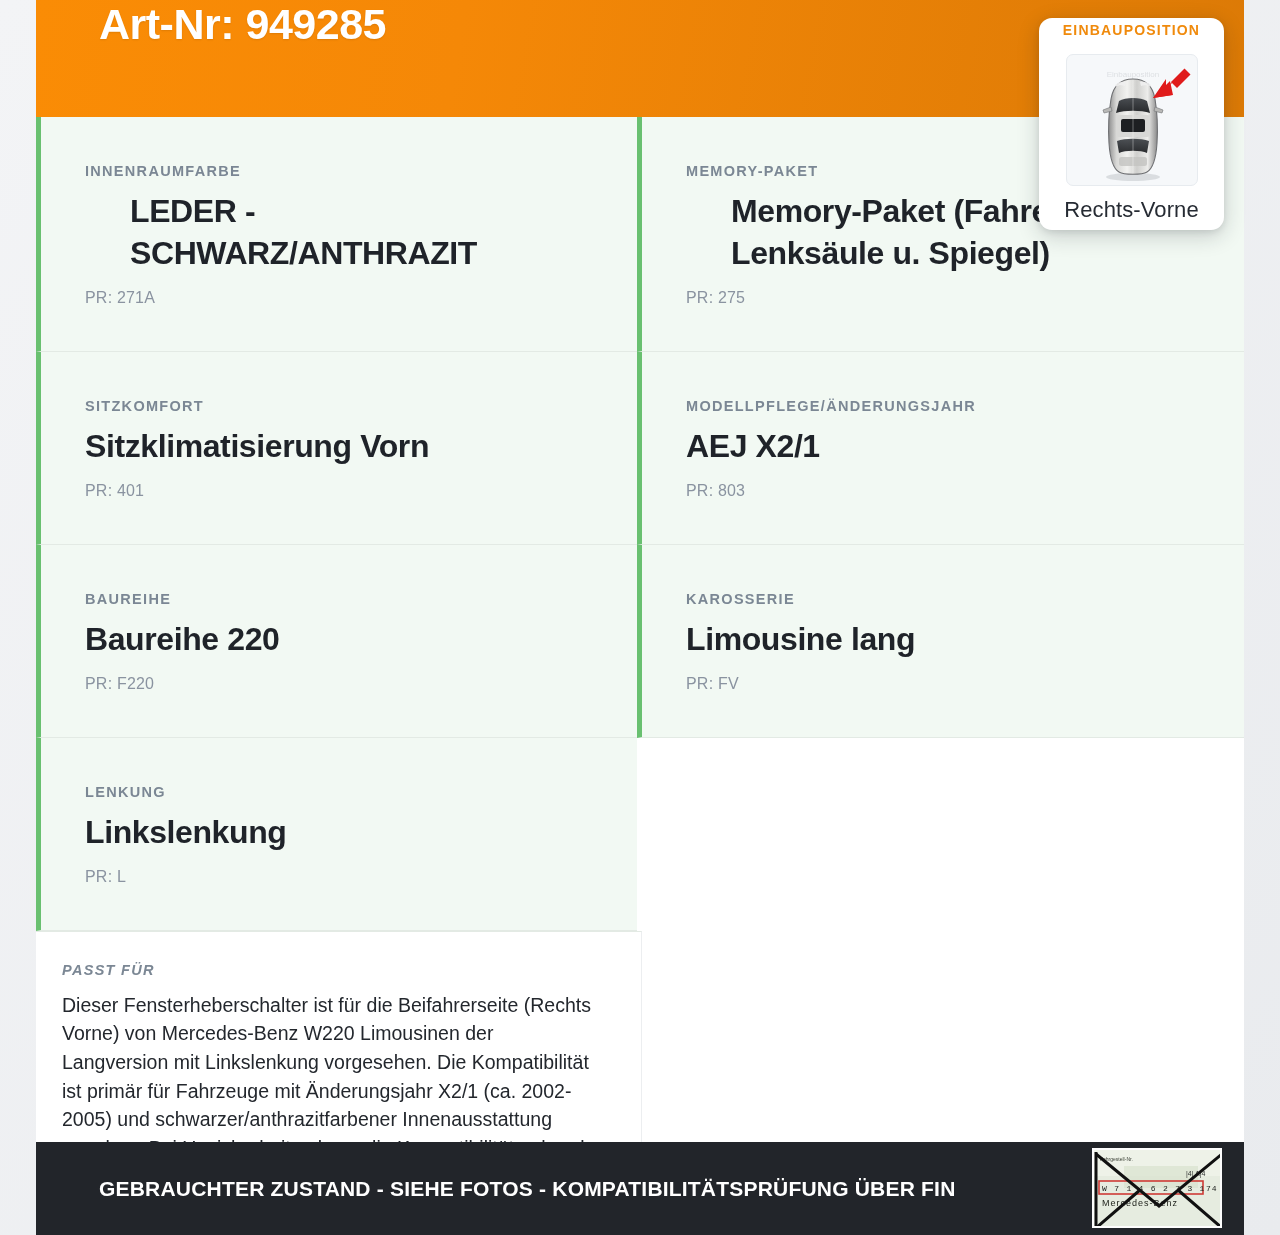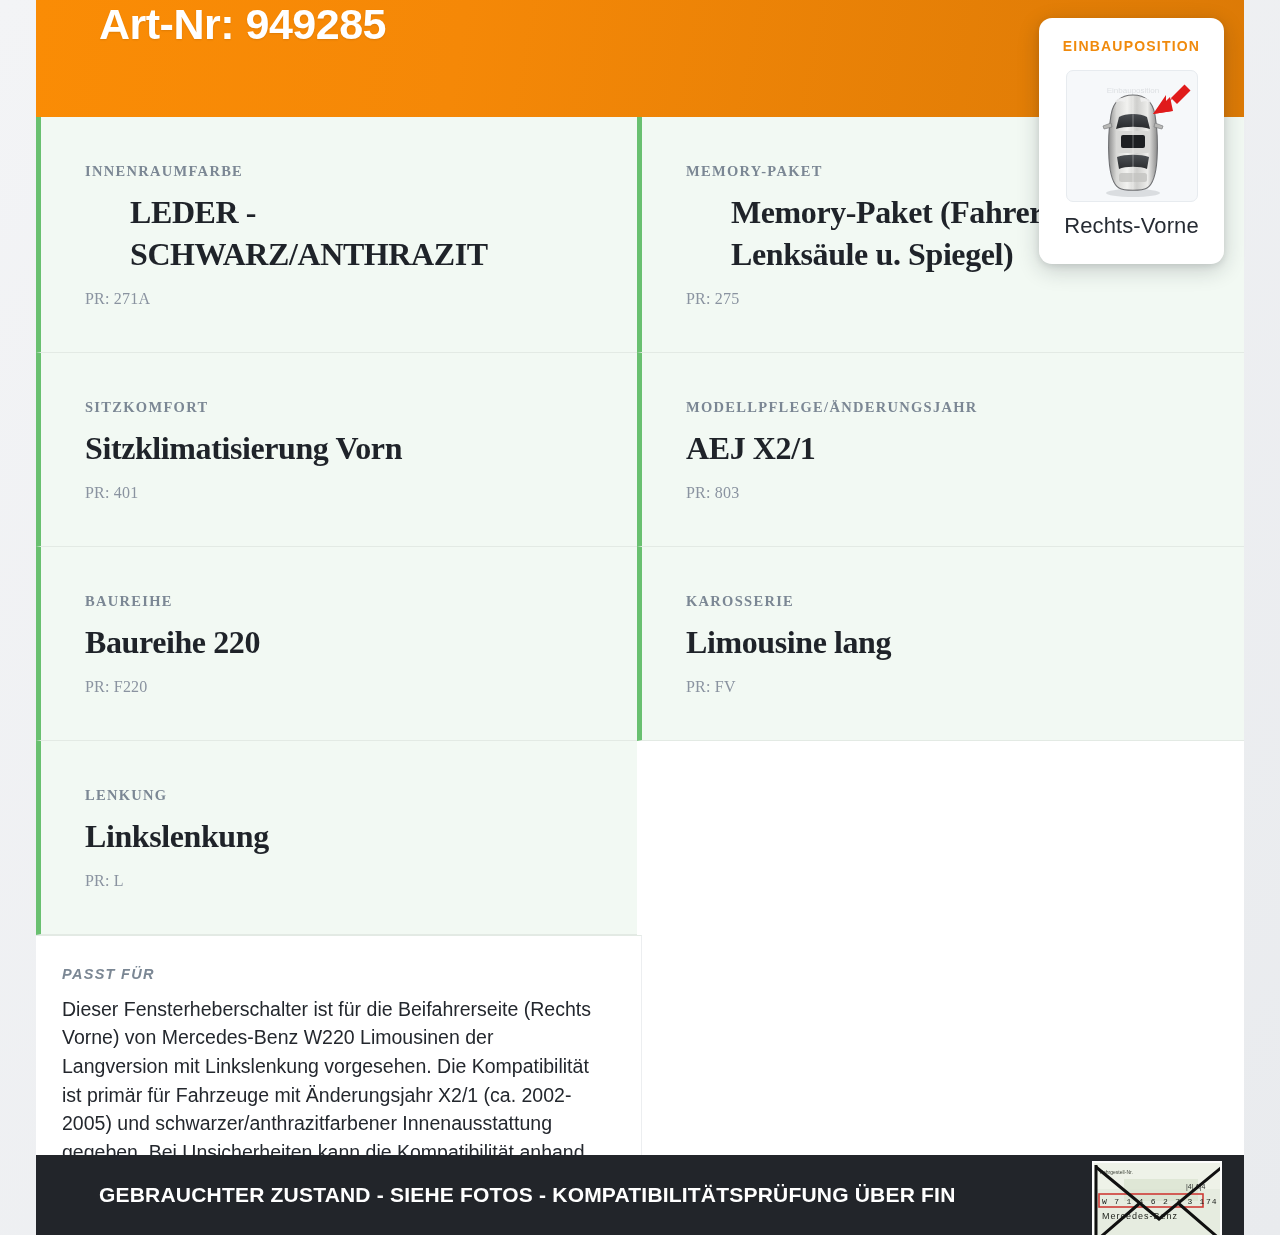--- a/index.html
+++ b/index.html
@@ -51,21 +51,20 @@
     grid-template-columns: 601px 607px;
   }
 
   .cell {
     position: relative;
     background: #f2f9f3;
     border-bottom: 1px solid #e3eae4;
     border-left: 5px solid #69c070;
     padding: 46px 44px 44px 44px;
     min-height: 181px;
-    font-family: Liberation Serif, serif;
   }
   .cell.empty {
     background: #ffffff;
     border-left: 5px solid transparent;
     border-bottom: none;
   }
   .cell.tall { min-height: 222px; }
 
   .cell-label {
     font-size: 14.5px;
@@ -119,21 +118,21 @@
     color: #23272d;
     font-weight: 500;
   }
 
   
   .footer {
     position: absolute;
     left: 0;
     bottom: 0;
     width: 1208px;
-    height: 80px;
+    height: 93px;
     background: #22252a;
     display: flex;
     align-items: center;
   }
   .footer-text {
     color: #ffffff;
     font-size: 21px;
     font-weight: bold;
     letter-spacing: .2px;
     margin-left: 63px;
@@ -150,27 +149,27 @@
     border: 2px solid #fdfdfd;
     overflow: hidden;
   }
 
   
   .badge {
     position: absolute;
     left: 1039px;
     top: 18px;
     width: 185px;
-    height: 246px;
+    height: 212px;
     background: #ffffff;
     border-radius: 13px;
     box-shadow: 0 6px 22px rgba(25,30,40,.20), 0 2px 6px rgba(25,30,40,.10);
     z-index: 20;
     text-align: center;
-    padding-top: 20px;
+    padding-top: 4px;
   }
   .badge-title {
     font-size: 14px;
     font-weight: bold;
     letter-spacing: 1.2px;
     color: #f08a0c;
     text-transform: uppercase;
   }
   .badge-img {
     width: 132px;

